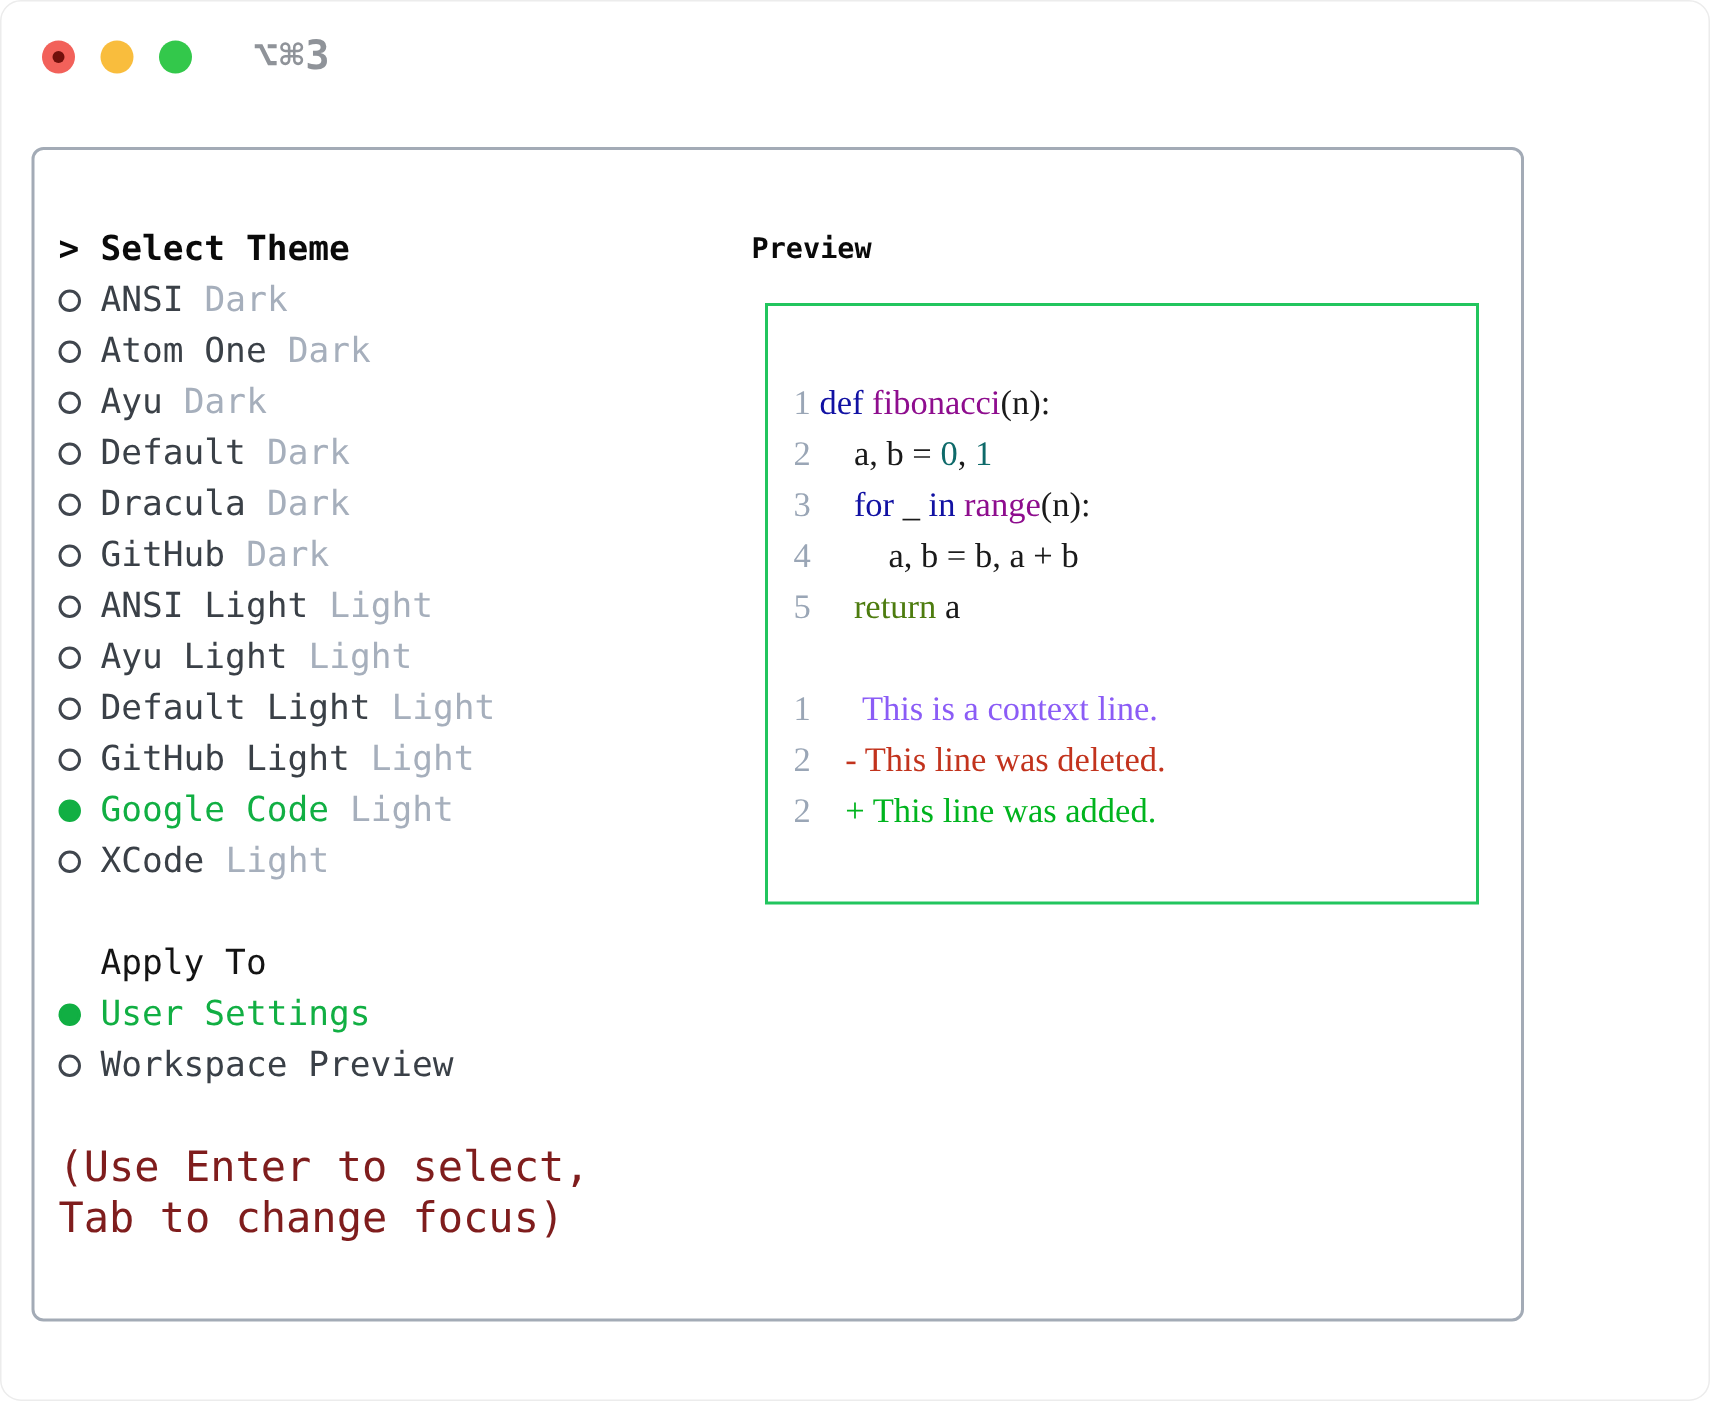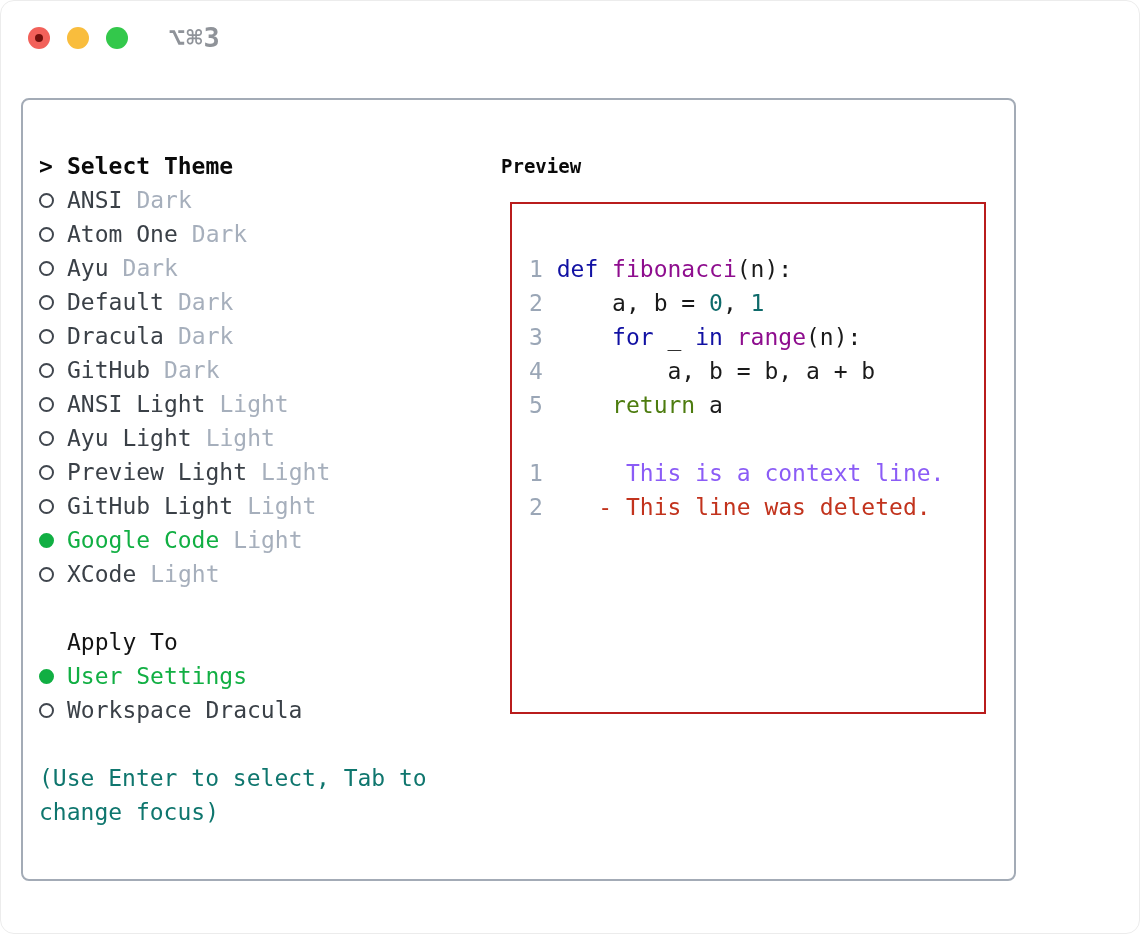--- a/index.html
+++ b/index.html
@@ -26,26 +26,26 @@
   .row{display:flex;align-items:center;height:34px;font-size:23px;}
   .marker{width:28px;flex:0 0 28px;display:flex;align-items:center;}
   .radio{width:15px;height:15px;box-sizing:border-box;border:2px solid #40464e;border-radius:50%;}
   .radio.sel{background:#11af43;border-color:#11af43;}
   .caret{font-weight:bold;color:#0a0a0a;font-size:23px;}
   .hdr{font-weight:bold;color:#0a0a0a;}
   .t-name{color:#3a4047;white-space:pre;}
   .t-name.green{color:#11af43;}
   .t-var{color:#a6afbc;margin-left:14px;white-space:pre;}
   .apply-hdr{margin-top:34px;padding-left:28px;height:34px;line-height:34px;font-size:23px;color:#141414;}
-  .hint{margin-top:34px;width:420px;font-size:23px;line-height:34px;color:#0f766e;}
+  .hint{margin-top:34px;width:420px;font-size:28px;line-height:34px;color:#7f1d1d;}
   
   .preview-label{position:absolute;left:478px;top:49px;height:34px;line-height:34px;font-size:19px;font-weight:bold;color:#0a0a0a;}
   .preview-box{
-    position:absolute;left:487px;top:102px;width:476px;height:512px;box-sizing:border-box;
-    border:2px solid #b91c1c;background:#ffffff;padding:48px 0 0 17px;overflow:hidden;
+    position:absolute;left:487px;top:102px;width:476px;height:401px;box-sizing:border-box;
+    border:2px solid #22c55e;background:#ffffff;padding:48px 0 0 17px;overflow:hidden;font-family:Liberation Serif, serif;
   }
   .code-line{height:34px;line-height:34px;font-size:23px;white-space:pre;}
 </style>
 </head>
 <body>
 
 <div class="window">
 
   <div class="titlebar">
     <div class="lights">
@@ -122,21 +122,21 @@
             <span class="marker">
               <span class="radio"></span>
             </span>
             <span class="t-name">Ayu Light</span>
             <span class="t-var">Light</span>
           </div>
           <div class="row">
             <span class="marker">
               <span class="radio"></span>
             </span>
-            <span class="t-name">Preview Light</span>
+            <span class="t-name">Default Light</span>
             <span class="t-var">Light</span>
           </div>
           <div class="row">
             <span class="marker">
               <span class="radio"></span>
             </span>
             <span class="t-name">GitHub Light</span>
             <span class="t-var">Light</span>
           </div>
           <div class="row">
@@ -160,33 +160,34 @@
           <div class="row">
             <span class="marker">
               <span class="radio sel"></span>
             </span>
             <span class="t-name green">User Settings</span>
           </div>
           <div class="row">
             <span class="marker">
               <span class="radio"></span>
             </span>
-            <span class="t-name">Workspace Dracula</span>
+            <span class="t-name">Workspace Preview</span>
           </div>
         </div>
 
       <div class="hint">(Use Enter to select, Tab to change focus)</div>
     </div>
 
     <div class="preview-label">Preview</div>
     <div class="preview-box" id="preview-box">
         <div class="code-line"><span style="color: rgb(154, 166, 182);">1 </span><span style="color: rgb(17, 17, 163);">def</span><span style="color: rgb(26, 26, 26);"> </span><span style="color: rgb(142, 13, 142);">fibonacci</span><span style="color: rgb(26, 26, 26);">(n):</span></div>
         <div class="code-line"><span style="color: rgb(154, 166, 182);">2 </span><span style="color: rgb(26, 26, 26);">    a, b = </span><span style="color: rgb(14, 106, 106);">0</span><span style="color: rgb(26, 26, 26);">, </span><span style="color: rgb(14, 106, 106);">1</span></div>
         <div class="code-line"><span style="color: rgb(154, 166, 182);">3 </span><span style="color: rgb(26, 26, 26);">    </span><span style="color: rgb(17, 17, 163);">for</span><span style="color: rgb(26, 26, 26);"> _ </span><span style="color: rgb(17, 17, 163);">in</span><span style="color: rgb(26, 26, 26);"> </span><span style="color: rgb(142, 13, 142);">range</span><span style="color: rgb(26, 26, 26);">(n):</span></div>
         <div class="code-line"><span style="color: rgb(154, 166, 182);">4 </span><span style="color: rgb(26, 26, 26);">        a, b = b, a + b</span></div>
         <div class="code-line"><span style="color: rgb(154, 166, 182);">5 </span><span style="color: rgb(26, 26, 26);">    </span><span style="color: #4d7c0f;">return</span><span style="color: rgb(26, 26, 26);"> a</span></div>
         <div class="code-line"></div>
         <div class="code-line"><span style="color: rgb(154, 166, 182);">1 </span><span style="color: #8b5cf6;">     This is a context line.</span></div>
         <div class="code-line"><span style="color: rgb(154, 166, 182);">2 </span><span style="color: rgb(26, 26, 26);">   </span><span style="color: rgb(194, 51, 29);">- This line was deleted.</span></div>
+        <div class="code-line"><span style="color: rgb(154, 166, 182);">2 </span><span style="color: rgb(26, 26, 26);">   </span><span style="color: rgb(0, 180, 30);">+ This line was added.</span></div>
       </div>
 
   </div>
 </div>
 
 </body></html>

